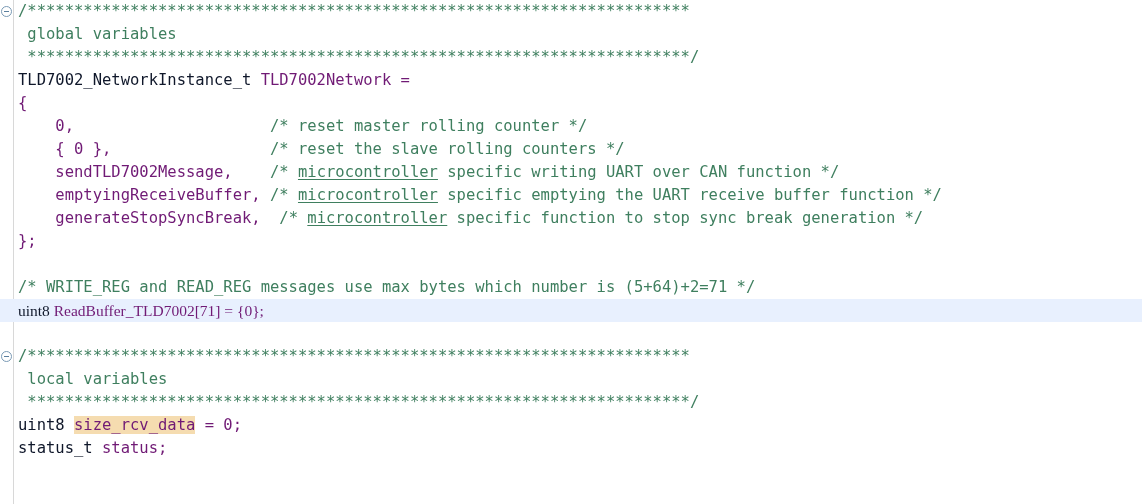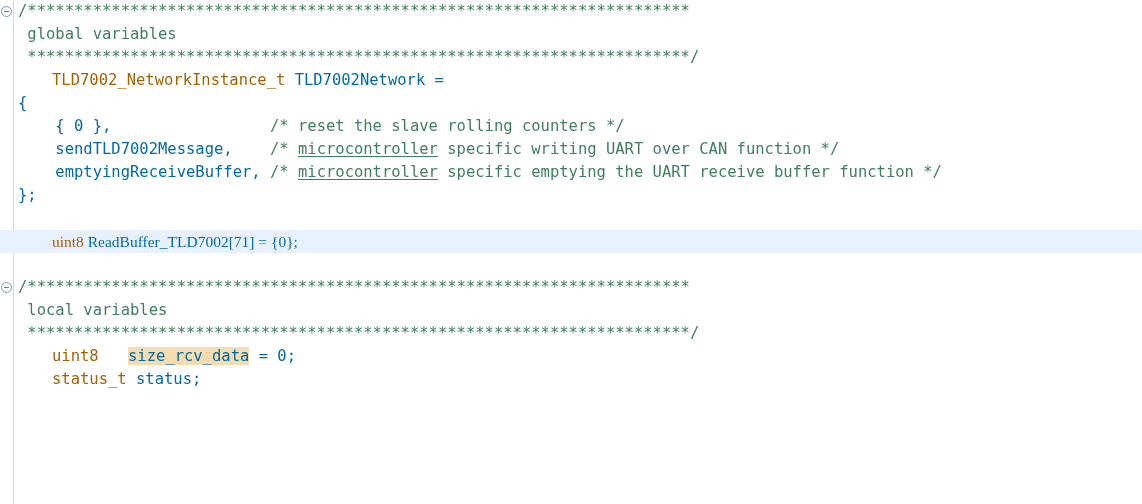--- a/index.html
+++ b/index.html
@@ -49,37 +49,36 @@
     padding-left: 18px;
     box-sizing: border-box;
   }
 
   .line.hl {
     background: #e8f0fe;
     font-family: Liberation Serif, serif;
   }
 
   .cmt   { color: #3f7f5f; }
-  .type  { color: #a16207; margin-left: 34px; }
-  .plain { color: #0369a1; }
+  .type  { color: #0f172a; }
+  .plain { color: #701a75; }
 
   
   .squig {
     text-decoration-line: underline;
     text-decoration-style: wavy;
     text-decoration-color: #e36c1b;
     text-decoration-thickness: 1px;
     text-underline-offset: 2px;
     text-decoration: underline;
   }
 
   
   .occ {
     background: #f5dcb0;
-    margin-left: 20px;
   }
 
   
   .fold {
     position: absolute;
     left: 1px;
     width: 11px;
     height: 11px;
     border: 1px solid #7a9ab5;
     border-radius: 50%;
@@ -100,25 +99,28 @@
 <body>
 
 <div id="editor">
   <div class="gutter-rule"></div>
   <div class="code" id="code-lines">
       <div class="line"><span class="fold" style="top: 6px;"></span><span class="cmt">/***********************************************************************</span></div>
       <div class="line"><span class="cmt"> global variables</span></div>
       <div class="line"><span class="cmt"> ***********************************************************************/</span></div>
       <div class="line"><span class="type">TLD7002_NetworkInstance_t</span><span class="plain"> TLD7002Network =</span></div>
       <div class="line"><span class="plain">{</span></div>
+      <div class="line"><span class="plain">    0,                     </span><span class="cmt">/* reset master rolling counter */</span></div>
       <div class="line"><span class="plain">    { 0 },                 </span><span class="cmt">/* reset the slave rolling counters */</span></div>
       <div class="line"><span class="plain">    sendTLD7002Message,    </span><span class="cmt">/* </span><span class="cmt squig">microcontroller</span><span class="cmt"> specific writing UART over CAN function */</span></div>
       <div class="line"><span class="plain">    emptyingReceiveBuffer, </span><span class="cmt">/* </span><span class="cmt squig">microcontroller</span><span class="cmt"> specific emptying the UART receive buffer function */</span></div>
+      <div class="line"><span class="plain">    generateStopSyncBreak,  </span><span class="cmt">/* </span><span class="cmt squig">microcontroller</span><span class="cmt"> specific function to stop sync break generation */</span></div>
       <div class="line"><span class="plain">};</span></div>
       <div class="line">&nbsp;</div>
+      <div class="line"><span class="cmt">/* WRITE_REG and READ_REG messages use max bytes which number is (5+64)+2=71 */</span></div>
       <div class="line hl"><span class="type">uint8</span><span class="plain"> ReadBuffer_TLD7002[71] = {0};</span></div>
       <div class="line">&nbsp;</div>
       <div class="line"><span class="fold" style="top: 6px;"></span><span class="cmt">/***********************************************************************</span></div>
       <div class="line"><span class="cmt"> local variables</span></div>
       <div class="line"><span class="cmt"> ***********************************************************************/</span></div>
       <div class="line"><span class="type">uint8</span><span class="plain"> </span><span class="plain occ">size_rcv_data</span><span class="plain"> = 0;</span></div>
       <div class="line"><span class="type">status_t</span><span class="plain"> status;</span></div>
     </div>
 </div>
 

